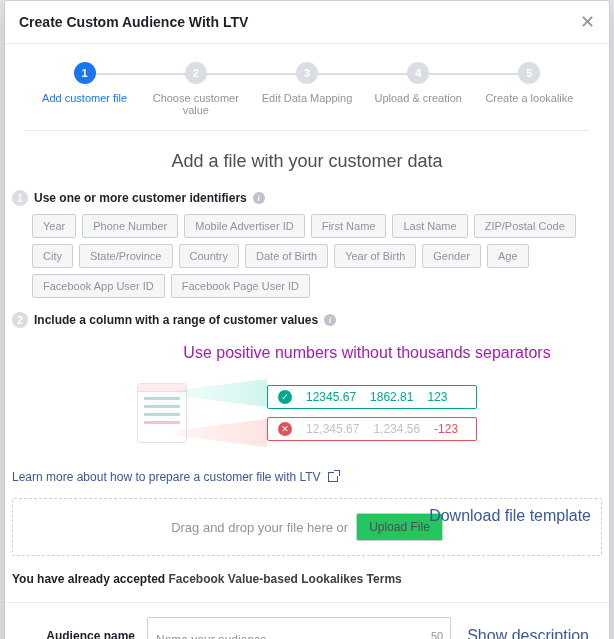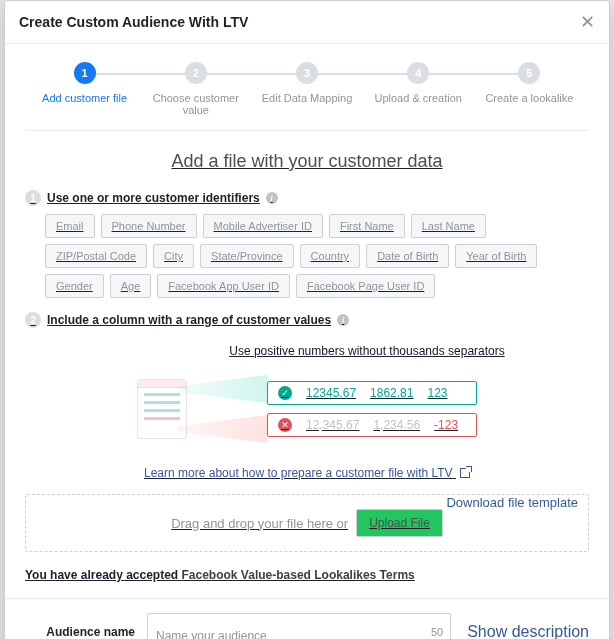--- a/index.html
+++ b/index.html
@@ -76,21 +76,21 @@
     content: "";
     position: absolute;
     top: 11px;
     left: calc(50% + 11px);
     right: calc(-50% + 11px);
     height: 2px;
     background: #dadde1;
     z-index: 1;
   }
   .divider { height: 1px; background: #e9ebee; margin: 0 20px; }
-  .content { padding: 18px 20px 12px; text-decoration: underline; }
+  .content { padding: 18px 7px 12px; }
   .main-heading {
     text-align: center;
     font-size: 18px;
     font-weight: normal;
     color: #4b4f56;
     margin: 2px 0 18px;
   }
   .sub-heading {
     display: flex;
     align-items: center;
@@ -127,22 +127,22 @@
     border: 1px solid #ccd0d5;
     background: #f5f6f7;
     color: #90949c;
     padding: 5px 10px;
     border-radius: 2px;
     font-size: 11px;
   }
   .example-wrap { margin: 10px 0 6px; }
   .example-caption {
     text-align: center;
-    font-size: 12px;
-    color: #0f172a;
+    font-size: 16px;
+    color: #a21caf;
     margin-bottom: 6px;
     padding-left: 120px;
     margin-top: 16px;
   }
   .example-diagram {
     display: flex;
     align-items: center;
     justify-content: center;
     gap: 0;
     position: relative;
@@ -190,21 +190,21 @@
     width: 14px; height: 14px; border-radius: 50%;
     display: inline-flex; align-items: center; justify-content: center;
     color: #fff; font-size: 9px;
   }
   .value-box.good .status { background: #00a88f; }
   .value-box.bad  .status { background: #e0525b; }
   .value-col { flex: 0 0 auto; }
   .value-box.bad .neg { color: #e0525b; }
   .value-boxes { display: flex; flex-direction: column; }
   .learn-more {
-    text-align: center;
+    text-align: left;
     margin: 12px 0 14px;
   }
   .learn-more a { color: #385898; text-decoration: none; font-size: 12px; }
   .ext-icon {
     display: inline-block;
     width: 10px; height: 10px;
     border: 1px solid #385898;
     position: relative;
     margin-left: 4px;
     vertical-align: -1px;
@@ -229,23 +229,23 @@
     border: 1px solid #ccd0d5;
     background: #22c55e;
     color: #4b4f56;
     padding: 6px 12px;
     border-radius: 2px;
     font-size: 12px;
     cursor: pointer;
   }
   .download-template {
     position: absolute;
-    right: 10px; top: 0;
+    right: 10px; top: 8px;
     color: #385898;
-    font-size: 13px;
+    font-size: 16px;
     text-decoration: none;
   }
   .terms {
     font-size: 12px;
     color: #1d2129;
     margin: 16px 0 4px;
   }
   .terms a { color: #404040; text-decoration: none; font-weight: bold; }
   .terms .bold { font-weight: bold; }
   .name-row {
@@ -310,21 +310,21 @@
 
   <div class="content">
     <h2 class="main-heading">Add a file with your customer data</h2>
 
     <div class="sub-heading">
       <span class="num">1</span>
       <span>Use one or more customer identifiers</span>
       <span class="info-icon">i</span>
     </div>
     <div class="chips">
-      <span class="chip">Email</span>
+      <span class="chip">Year</span>
       <span class="chip">Phone Number</span>
       <span class="chip">Mobile Advertiser ID</span>
       <span class="chip">First Name</span>
       <span class="chip">Last Name</span>
       <span class="chip">ZIP/Postal Code</span>
       <span class="chip">City</span>
       <span class="chip">State/Province</span>
       <span class="chip">Country</span>
       <span class="chip">Date of Birth</span>
       <span class="chip">Year of Birth</span>

